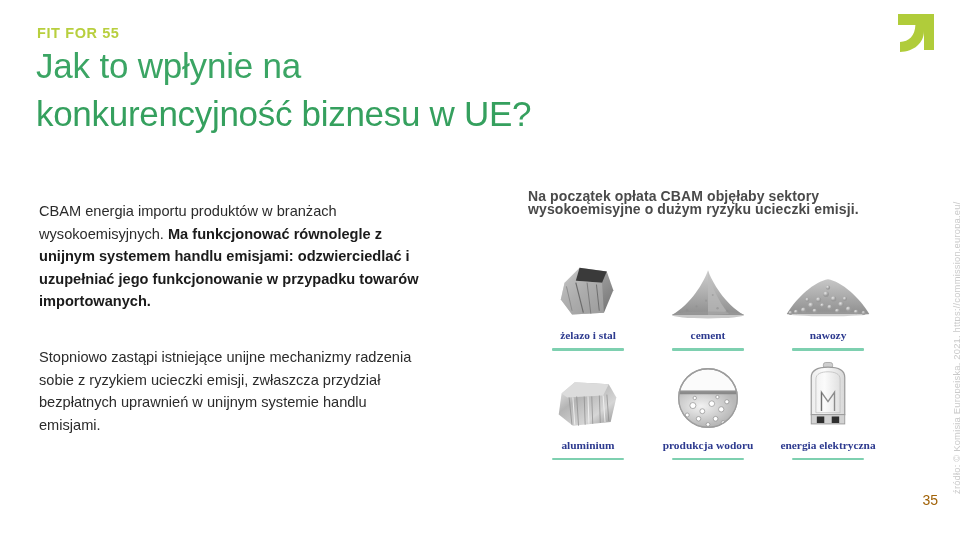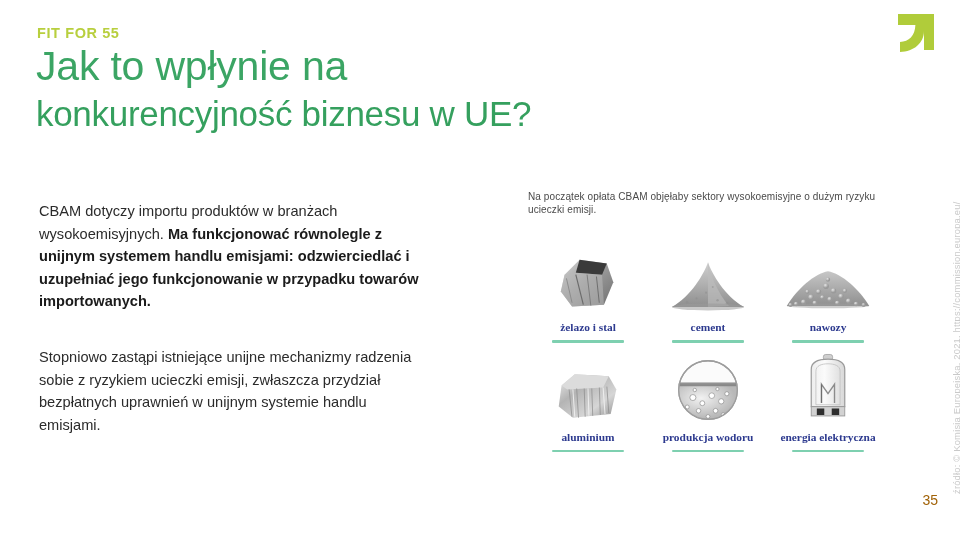--- a/index.html
+++ b/index.html
@@ -38,21 +38,21 @@
     top: 25px;
     font-size: 14.5px;
     letter-spacing: 0.6px;
     color: #b8cf3e;
     font-weight: 700;
   }
   .title-1 {
     position: absolute;
     left: 36px;
     top: 46px;
-    font-size: 41px;
+    font-size: 35px;
     line-height: 40px;
     color: #3ba564;
     font-weight: 400;
     letter-spacing: -0.2px;
   }
   .title-2 {
     position: absolute;
     left: 36px;
     top: 94px;
     font-size: 35px;
@@ -77,26 +77,27 @@
   .body-col strong { font-weight: 700; color: #1b1b1b; }
 
   
   .infographic {
     position: absolute;
     left: 528px;
     top: 190px;
     width: 360px;
   }
   .info-caption {
-    font-size: 10px;
+    font-size: 14px;
     line-height: 13px;
     color: #4a4a4a;
     letter-spacing: 0.1px;
-    margin-bottom: 20px;
+    margin-bottom: 28px;
     width: 350px;
+    font-weight: bold;
   }
   .info-grid {
     display: grid;
     grid-template-columns: repeat(3, 1fr);
     row-gap: 3px;
   }
   .info-cell {
     display: flex;
     flex-direction: column;
     align-items: center;
@@ -165,21 +166,21 @@
       <path d="M12 4 H48 V40 H38 V21 L38 21 C38 33 28 41.5 14 42 V32 C23 31.6 29 26 29.4 15 H12 Z" fill="#b0cc3a"></path>
     </svg>
   </div>
 
   <div class="eyebrow">FIT FOR 55</div>
 
   <div class="title-1">Jak to wpłynie na</div>
   <div class="title-2">konkurencyjność biznesu w UE?</div>
 
   <div class="body-col">
-    <p><span>CBAM dotyczy importu produktów w branżach wysokoemisyjnych. </span><strong>Ma funkcjonować równolegle z unijnym systemem handlu emisjami: odzwierciedlać i uzupełniać jego funkcjonowanie w przypadku towarów importowanych.</strong></p>
+    <p><span>CBAM energia importu produktów w branżach wysokoemisyjnych. </span><strong>Ma funkcjonować równolegle z unijnym systemem handlu emisjami: odzwierciedlać i uzupełniać jego funkcjonowanie w przypadku towarów importowanych.</strong></p>
     <p>Stopniowo zastąpi istniejące unijne mechanizmy radzenia sobie z ryzykiem ucieczki emisji, zwłaszcza przydział bezpłatnych uprawnień w unijnym systemie handlu emisjami.</p>
   </div>
 
   <div class="infographic">
 
     <div class="info-caption">Na początek opłata CBAM objęłaby sektory wysokoemisyjne o dużym ryzyku ucieczki emisji.</div>
 
     <div class="info-grid">
 
       <div class="info-cell">

